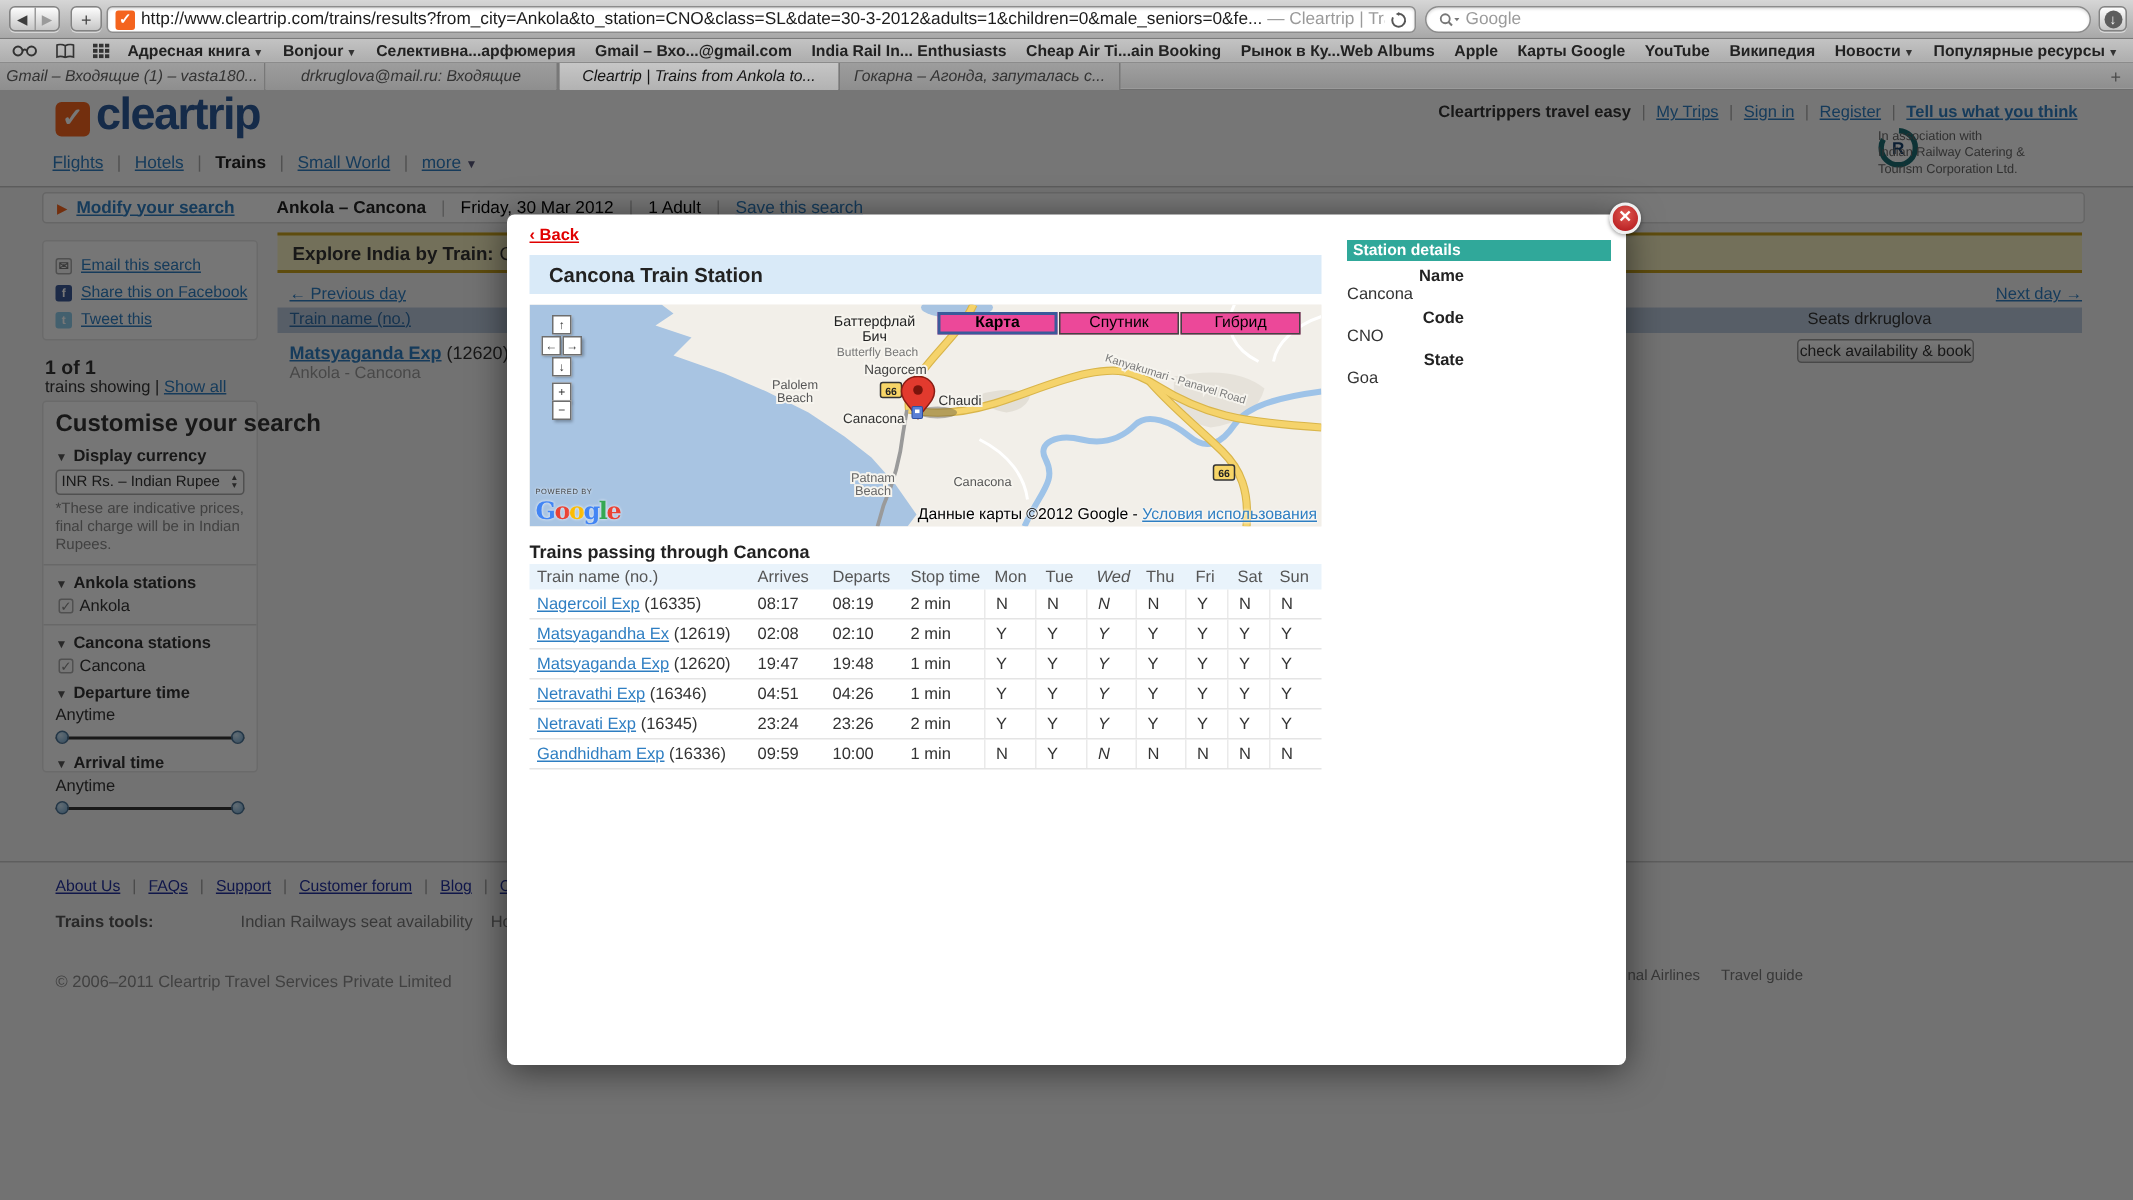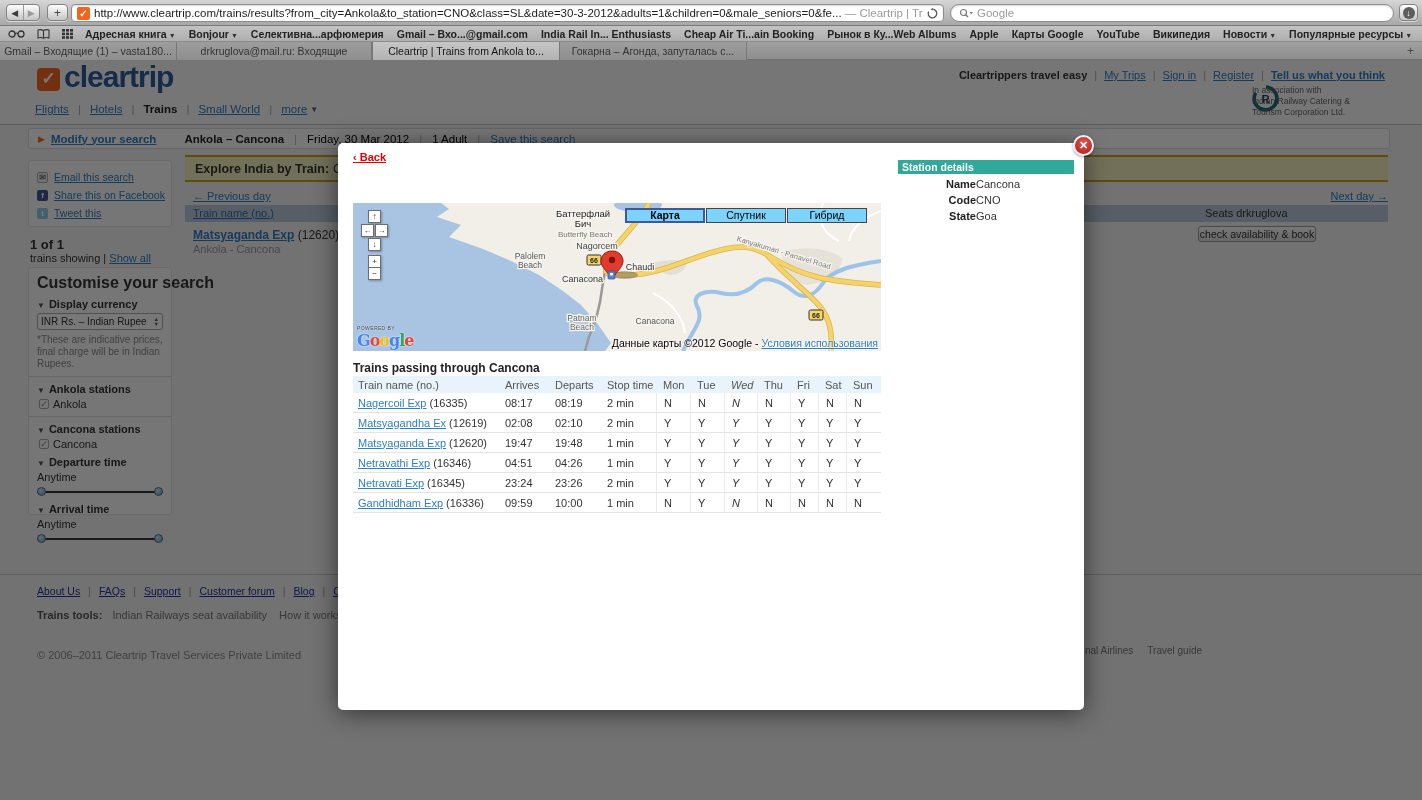--- a/index.html
+++ b/index.html
@@ -22,21 +22,21 @@
   #addr-text .title-part { color:#9a9a9a; }
   #addr-reload { flex:none; margin-left:4px; }
   #search-field { position:absolute; left:950px; top:4px; width:444px; height:18px; background:#fff; border:1px solid #8c8c8c; border-radius:9px; display:flex; align-items:center; padding:0 8px; box-shadow:inset 0 1px 2px rgba(0,0,0,.15); }
   #search-text { font-size:11.5px; color:#9b9b9b; margin-left:4px; }
   #dl-icon { width:12px; height:12px; border-radius:50%; background:#5d5d5d; color:#fff; font-size:9px; line-height:12px; text-align:center; }
   #bookmarksbar { position:absolute; top:26px; left:0; width:100%; height:16px; background:linear-gradient(#c3c3c3,#aeaeae); border-bottom:1px solid #8b8b8b; display:flex; align-items:center; padding-left:8px; }
   .bm-icon { margin-right:12px; flex:none; display:flex; align-items:center; }
   .bm-item { font-size:10.5px; font-weight:bold; color:#222; margin-right:13px; white-space:nowrap; }
   .bm-item .dd { font-size:7px; color:#333; margin-left:2px; }
   #tabbar { position:absolute; top:42px; left:0; width:100%; height:18px; background:linear-gradient(#a0a0a0,#8e8e8e); border-bottom:1px solid #6e6e6e; }
-  .tab { position:absolute; top:0; height:18px; border-right:1px solid #787878; font-size:10.5px; color:#333; display:flex; align-items:center; justify-content:center; white-space:nowrap; overflow:hidden; background:linear-gradient(#9d9d9d,#8e8e8e); }
+  .tab { position:absolute; top:0; height:18px; border-right:1px solid #787878; font-size:10.5px; color:#333; display:flex; align-items:center; justify-content:center; white-space:nowrap; overflow:hidden; background:linear-gradient(#9d9d9d,#8e8e8e);font-style:italic; }
   .tab.active { background:linear-gradient(#c6c6c6,#b2b2b2); border-left:1px solid #787878; color:#141414; }
   #tab-plus { position:absolute; right:8px; top:0; height:18px; display:flex; align-items:center; font-size:12px; color:#4a4a4a; }
 
   
   #page { position:absolute; top:60px; left:0; width:1422px; height:740px; background:#f3f3f3; z-index:1; filter:brightness(0.47); }
   #ct-header { position:absolute; top:0; left:0; width:100%; height:65px; background:#fbfbfb; border-bottom:1px solid #c4c4c4; }
   #ct-logo-box { position:absolute; left:37px; top:8px; width:23px; height:23px; background:#f4641e; border-radius:4px; color:#fff; font-weight:bold; font-size:17px; line-height:22px; text-align:center; }
   #ct-logo-text { position:absolute; left:64px; top:0px; font-size:30px; font-weight:bold; color:#2c5b9c; letter-spacing:-1px; }
   #ct-nav { position:absolute; left:35px; top:43px; font-size:11.5px; display:flex; align-items:center; }
   #ct-nav .sep { color:#aaa; margin:0 9px; }
@@ -118,30 +118,30 @@
   #modal { position:absolute; left:338px; top:143px; width:746px; height:567px; background:#fff; border-radius:5px; box-shadow:0 3px 24px rgba(0,0,0,.55); z-index:10; }
   #modal-close { position:absolute; left:735px; top:-8px; width:21px; height:21px; border-radius:50%; background:radial-gradient(circle at 50% 35%,#e05a52,#b01217); border:2px solid #f0f0f0; box-shadow:0 1px 3px rgba(0,0,0,.4); color:#fff; font-size:11px; font-weight:bold; text-align:center; line-height:17px; }
   #back-link { position:absolute; left:15px; top:8px; font-size:11px; font-weight:bold; color:#e00000; text-decoration:underline; }
   #modal-title-band { position:absolute; left:15px; top:27px; width:528px; height:26px; background:#d9eaf8; }
   #modal-title { position:absolute; left:13px; top:6px; font-size:13.5px; font-weight:bold; color:#222; }
   #map { position:absolute; left:15px; top:60px; width:528px; height:148px; overflow:hidden; background:#f2efe9; }
   .map-ctl { position:absolute; width:13px; height:13px; background:#fff; border:1px solid #6e6e6e; box-shadow:1px 1px 2px rgba(0,0,0,.3); font-size:8px; color:#333; text-align:center; line-height:12px; z-index:3; }
   #mc-up{left:15px;top:7px;} #mc-left{left:8px;top:21px;} #mc-right{left:22px;top:21px;} #mc-down{left:15px;top:35px;}
   #mc-plus{left:15px;top:52px;} #mc-minus{left:15px;top:64px;}
   #map-type { position:absolute; right:14px; top:5px; display:flex; z-index:3; }
-  .mt-btn { width:80px; height:15px; background:#7dd3fc; border:1px solid #444; font-size:10.5px; color:#000; text-align:center; line-height:13px; margin-left:1px; }
+  .mt-btn { width:80px; height:15px; background:#ec4899; border:1px solid #444; font-size:10.5px; color:#000; text-align:center; line-height:13px; margin-left:1px; }
   .mt-btn.sel { border:2px solid #3a5a9a; font-weight:bold; line-height:11px; }
   #map-attr { position:absolute; right:3px; bottom:2px; font-size:10.5px; color:#000; z-index:3; text-shadow:0 0 2px #fff,0 0 2px #fff; }
   #map-attr a { color:#2e7ec2; text-decoration:underline; }
   #map-google { position:absolute; left:4px; bottom:1px; z-index:3; text-shadow:0 0 2px #fff; }
   #map-powered { font-size:5px; color:#444; letter-spacing:.4px; }
   #map-glogo { font-size:16px; font-weight:bold; letter-spacing:-1px; font-family:"DejaVu Serif", serif; }
   #station-panel { position:absolute; left:560px; top:17px; width:176px; font-size:11px; }
   #station-head { height:14px; background:#30a89a; color:#fff; font-weight:bold; padding:1px 0 0 4px; font-size:10.5px; }
-  .st-row { display:flex; margin-top:4px; }
+  .st-row { display:flex; margin-top:4px;flex-direction:column; }
   .st-row .lbl { width:78px; text-align:right; font-weight:bold; color:#222; }
   .st-row .val { color:#333; }
   #trains-heading { position:absolute; left:15px; top:218px; font-size:12px; font-weight:bold; color:#222; }
   #m-table { position:absolute; left:15px; top:233px; width:528px; font-size:11px; }
   #m-thead { position:relative; height:17px; background:#e9f3fb; color:#555; }
   .m-row { position:relative; height:20px; border-bottom:1px solid #e4e4e4; color:#333; }
   .mc { position:absolute; top:0; height:100%; display:flex; align-items:center; }
   .m-row .mc.day { border-left:1px solid #eaeaea; }
   .mc a { color:#2e7ec2; text-decoration:underline; }
   .c0{left:5px;width:145px;} .c1{left:152px;width:48px;} .c2{left:202px;width:50px;} .c3{left:254px;width:49px;}
@@ -354,38 +354,41 @@
         <a>Support</a>
         <span class="sep">|</span>
         <a>Customer forum</a>
         <span class="sep">|</span>
         <a>Blog</a>
         <span class="sep">|</span>
         <a>Cleartrip for</a>
       </div>
     <div class="tools-row" id="tools-trains">
         <b>Trains tools:</b>
-        <span id="tt-items" style="display:flex;">
+        <span id="tt-items" style="display:flex;margin-left:48px;">
           <span>Indian Railways seat availability</span>
           <span>How it works</span>
           <span>Trains list</span>
           <span>St</span>
         </span>
       </div>
     <div id="footer-right">
         <span>nal Airlines</span>
         <span>Travel guide</span>
       </div>
     <div id="copyright">© 2006–2011 Cleartrip Travel Services Private Limited</div>
   </div>
 </div>
 
 <div id="modal">
   <div id="modal-close">✕</div>
   <a id="back-link">‹ Back</a>
+  <div id="modal-title-band">
+    <div id="modal-title">Cancona Train Station</div>
+  </div>
 
   <div id="map">
     <svg width="528" height="148" viewBox="0 0 528 148">
       <rect x="0" y="0" width="528" height="148" fill="#f2efe9"></rect>
       <path d="M0,0 L88,0 L96,6 L84,14 L108,22 L96,34 L130,46 L158,58 L186,72 L210,88 L228,102 L244,120 L258,140 L252,148 L0,148 Z" fill="#a8c4e2"></path>
       <ellipse cx="285" cy="2" rx="24" ry="7" fill="#a8c4e2"></ellipse>
       <path d="M300,60 q20,-6 34,0 q-2,10 -16,12 q-14,-2 -18,-12 Z" fill="#e3dfd6"></path>
       <path d="M430,48 q40,-8 60,8 q-6,22 -36,26 q-28,-6 -24,-34 Z" fill="#e6e2da"></path>
       <path d="M330,148 C340,125 352,118 344,103 C338,92 352,86 368,90 C384,94 396,88 404,80 C412,72 428,78 440,88 C452,98 462,92 470,80 C478,68 498,62 528,58" fill="none" stroke="#9ec3e8" stroke-width="4"></path>
       <path d="M470,0 C462,16 470,30 486,38 M528,8 C510,14 498,26 496,38 M300,90 C320,100 330,115 332,130" fill="none" stroke="#ffffff" stroke-width="2"></path>

